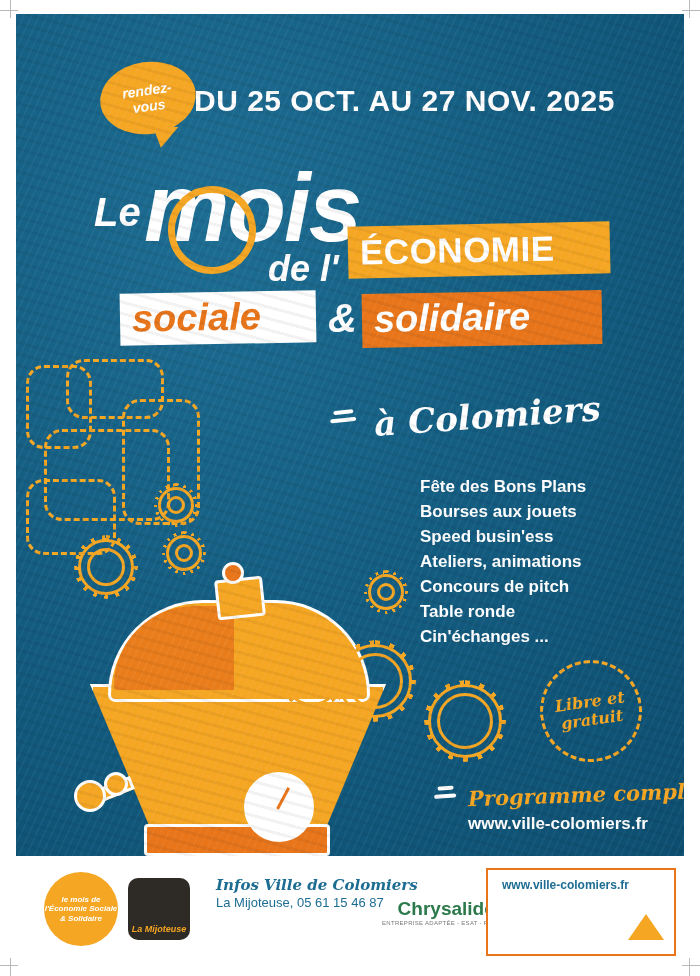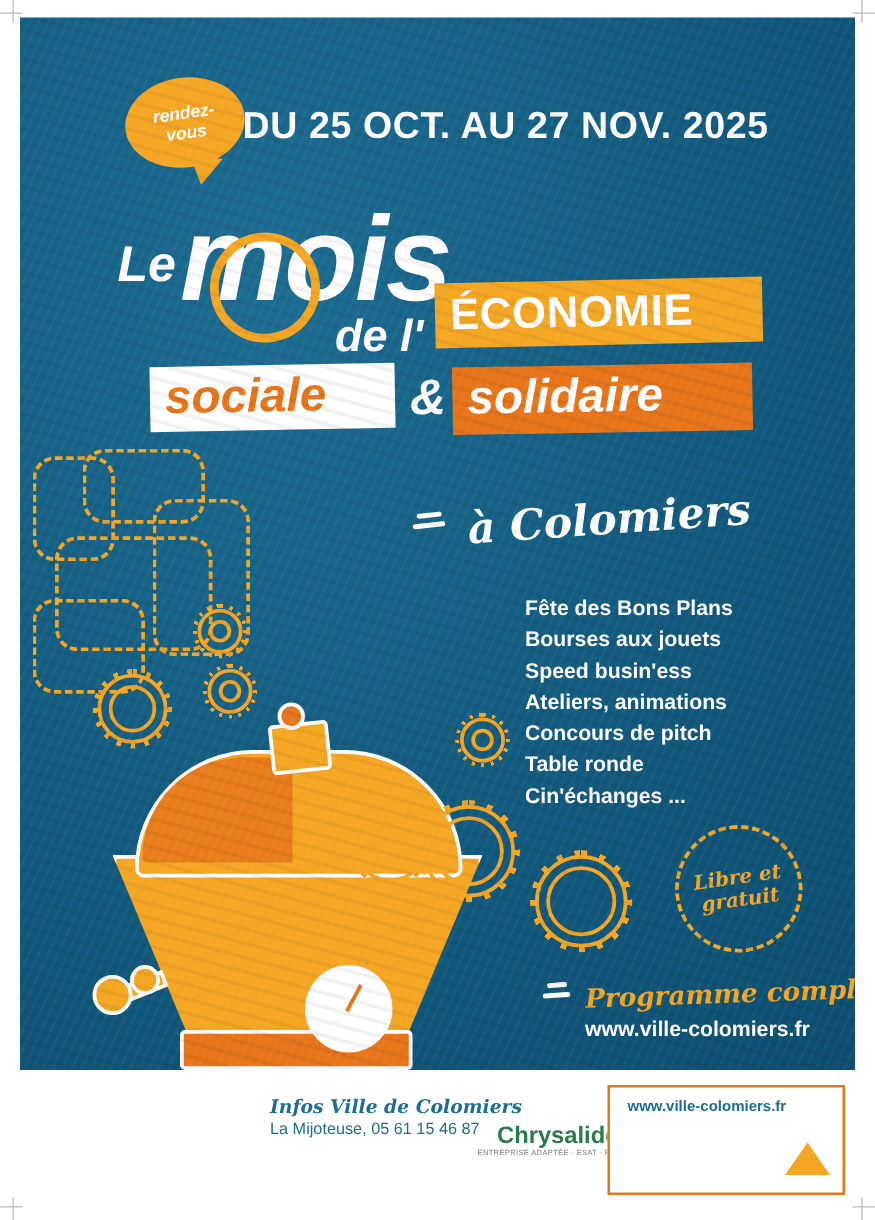--- a/index.html
+++ b/index.html
@@ -356,20 +356,26 @@
     <div class="prog-chev">
         <i></i>
         <i></i>
       </div>
     <div class="prog">Programme complet</div>
     <div class="prog-url">www.ville-colomiers.fr</div>
 
   </div>
 
   <div class="footer">
+    <div class="f-logo1">
+      <span>le mois de l'Économie Sociale &amp; Solidaire</span>
+    </div>
+    <div class="f-logo2">
+      <span>La Mijoteuse</span>
+    </div>
     <div class="f-infos">
       <div class="ttl">Infos Ville de Colomiers</div>
       <div>La Mijoteuse, 05 61 15 46 87</div>
     </div>
     <div class="f-chrys">
       <div class="n">Chrysalide</div>
       <div class="s">ENTREPRISE ADAPTÉE - ESAT - FOYERS</div>
     </div>
     <div class="f-city">
       <div class="url">www.ville-colomiers.fr</div>

